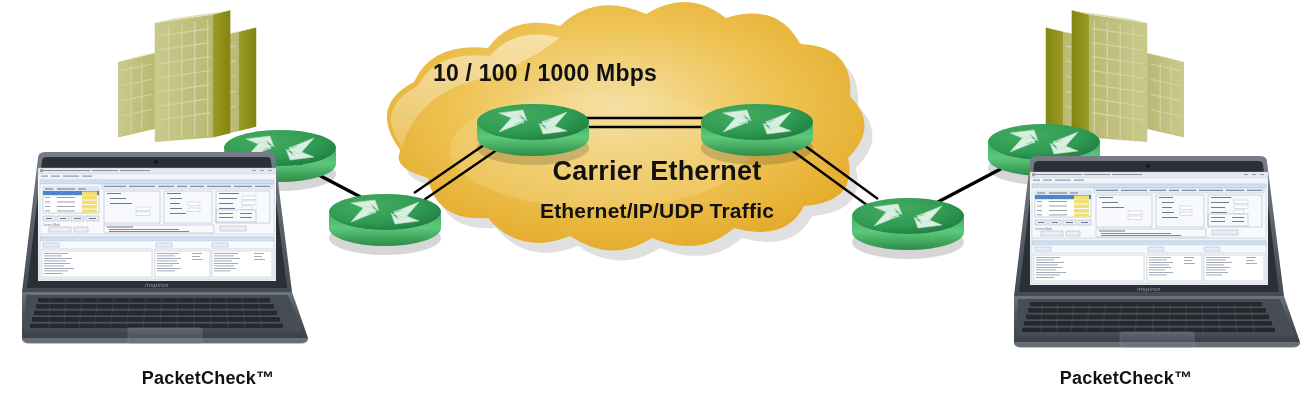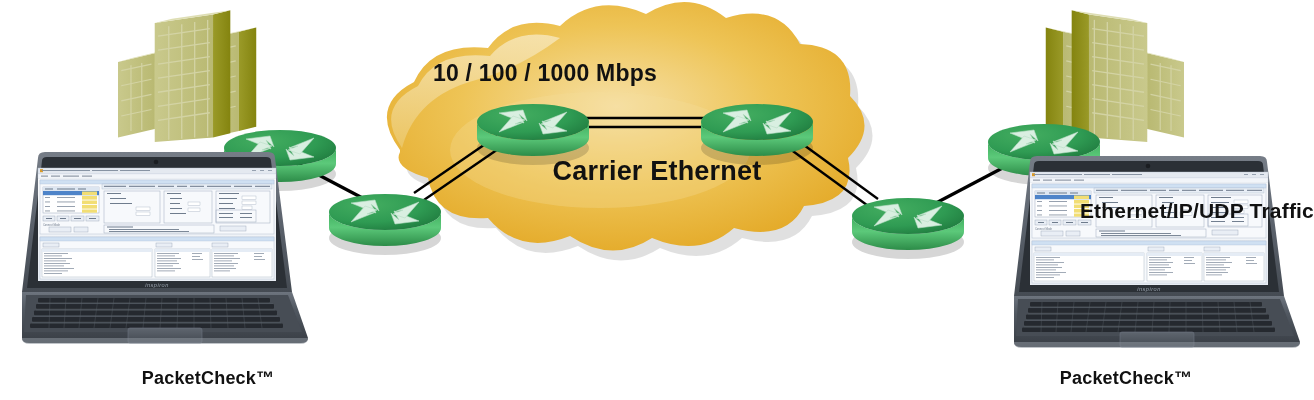--- a/index.html
+++ b/index.html
@@ -14,21 +14,21 @@
   .lbl{
     position:absolute;
     font-family:"Liberation Sans", sans-serif;
     font-weight:bold;
     color:#111111;
     white-space:nowrap;
     letter-spacing:0.2px;
   }
   #speed-label{left:0;top:60px;width:1090px;text-align:center;font-size:23px;}
   #cloud-line1{left:0;top:156px;width:1314px;text-align:center;font-size:27px;}
-  #cloud-line2{left:0;top:199px;width:1314px;text-align:right;font-size:21px;}
+  #cloud-line2{left:0;top:199px;width:1314px;text-align:center;font-size:21px;}
   #pc-left{left:18px;top:368px;width:380px;text-align:center;font-size:18px;}
   #pc-right{left:936px;top:368px;width:380px;text-align:center;font-size:18px;}
 </style>
 </head>
 <body>
 
 <div id="stage">
 
   <svg width="1314" height="400" viewBox="0 0 1314 400">
     <defs>

